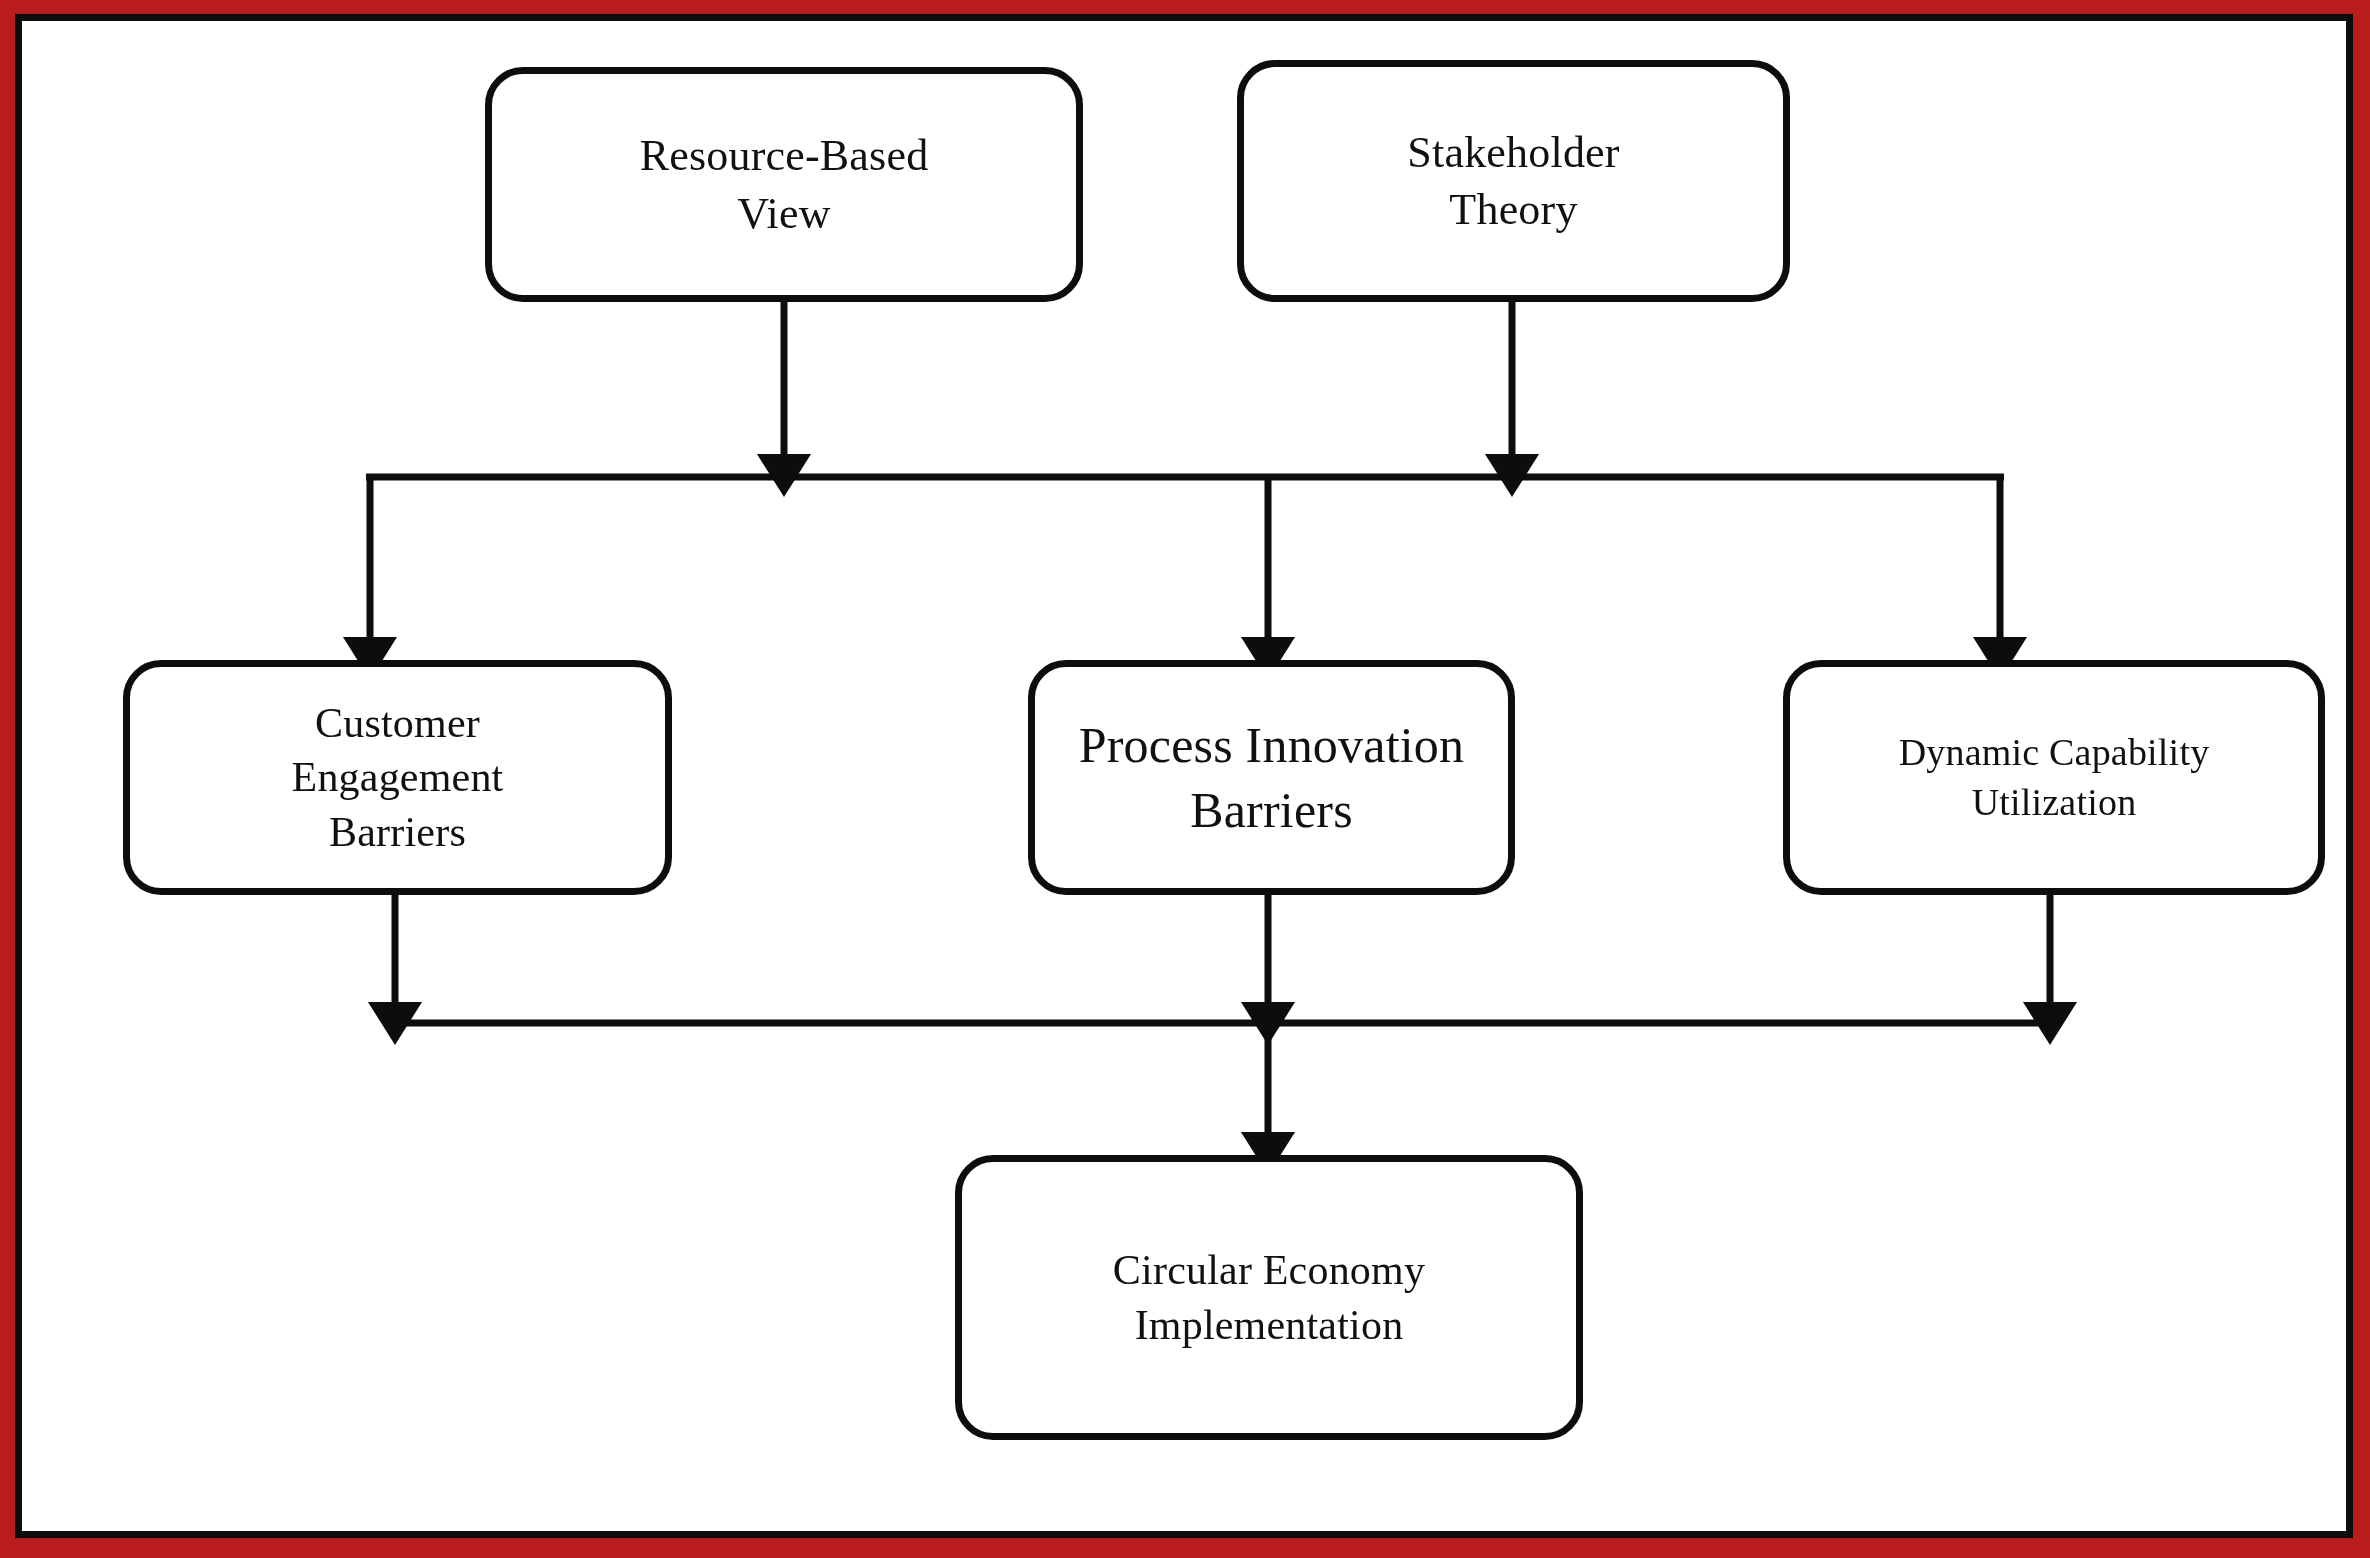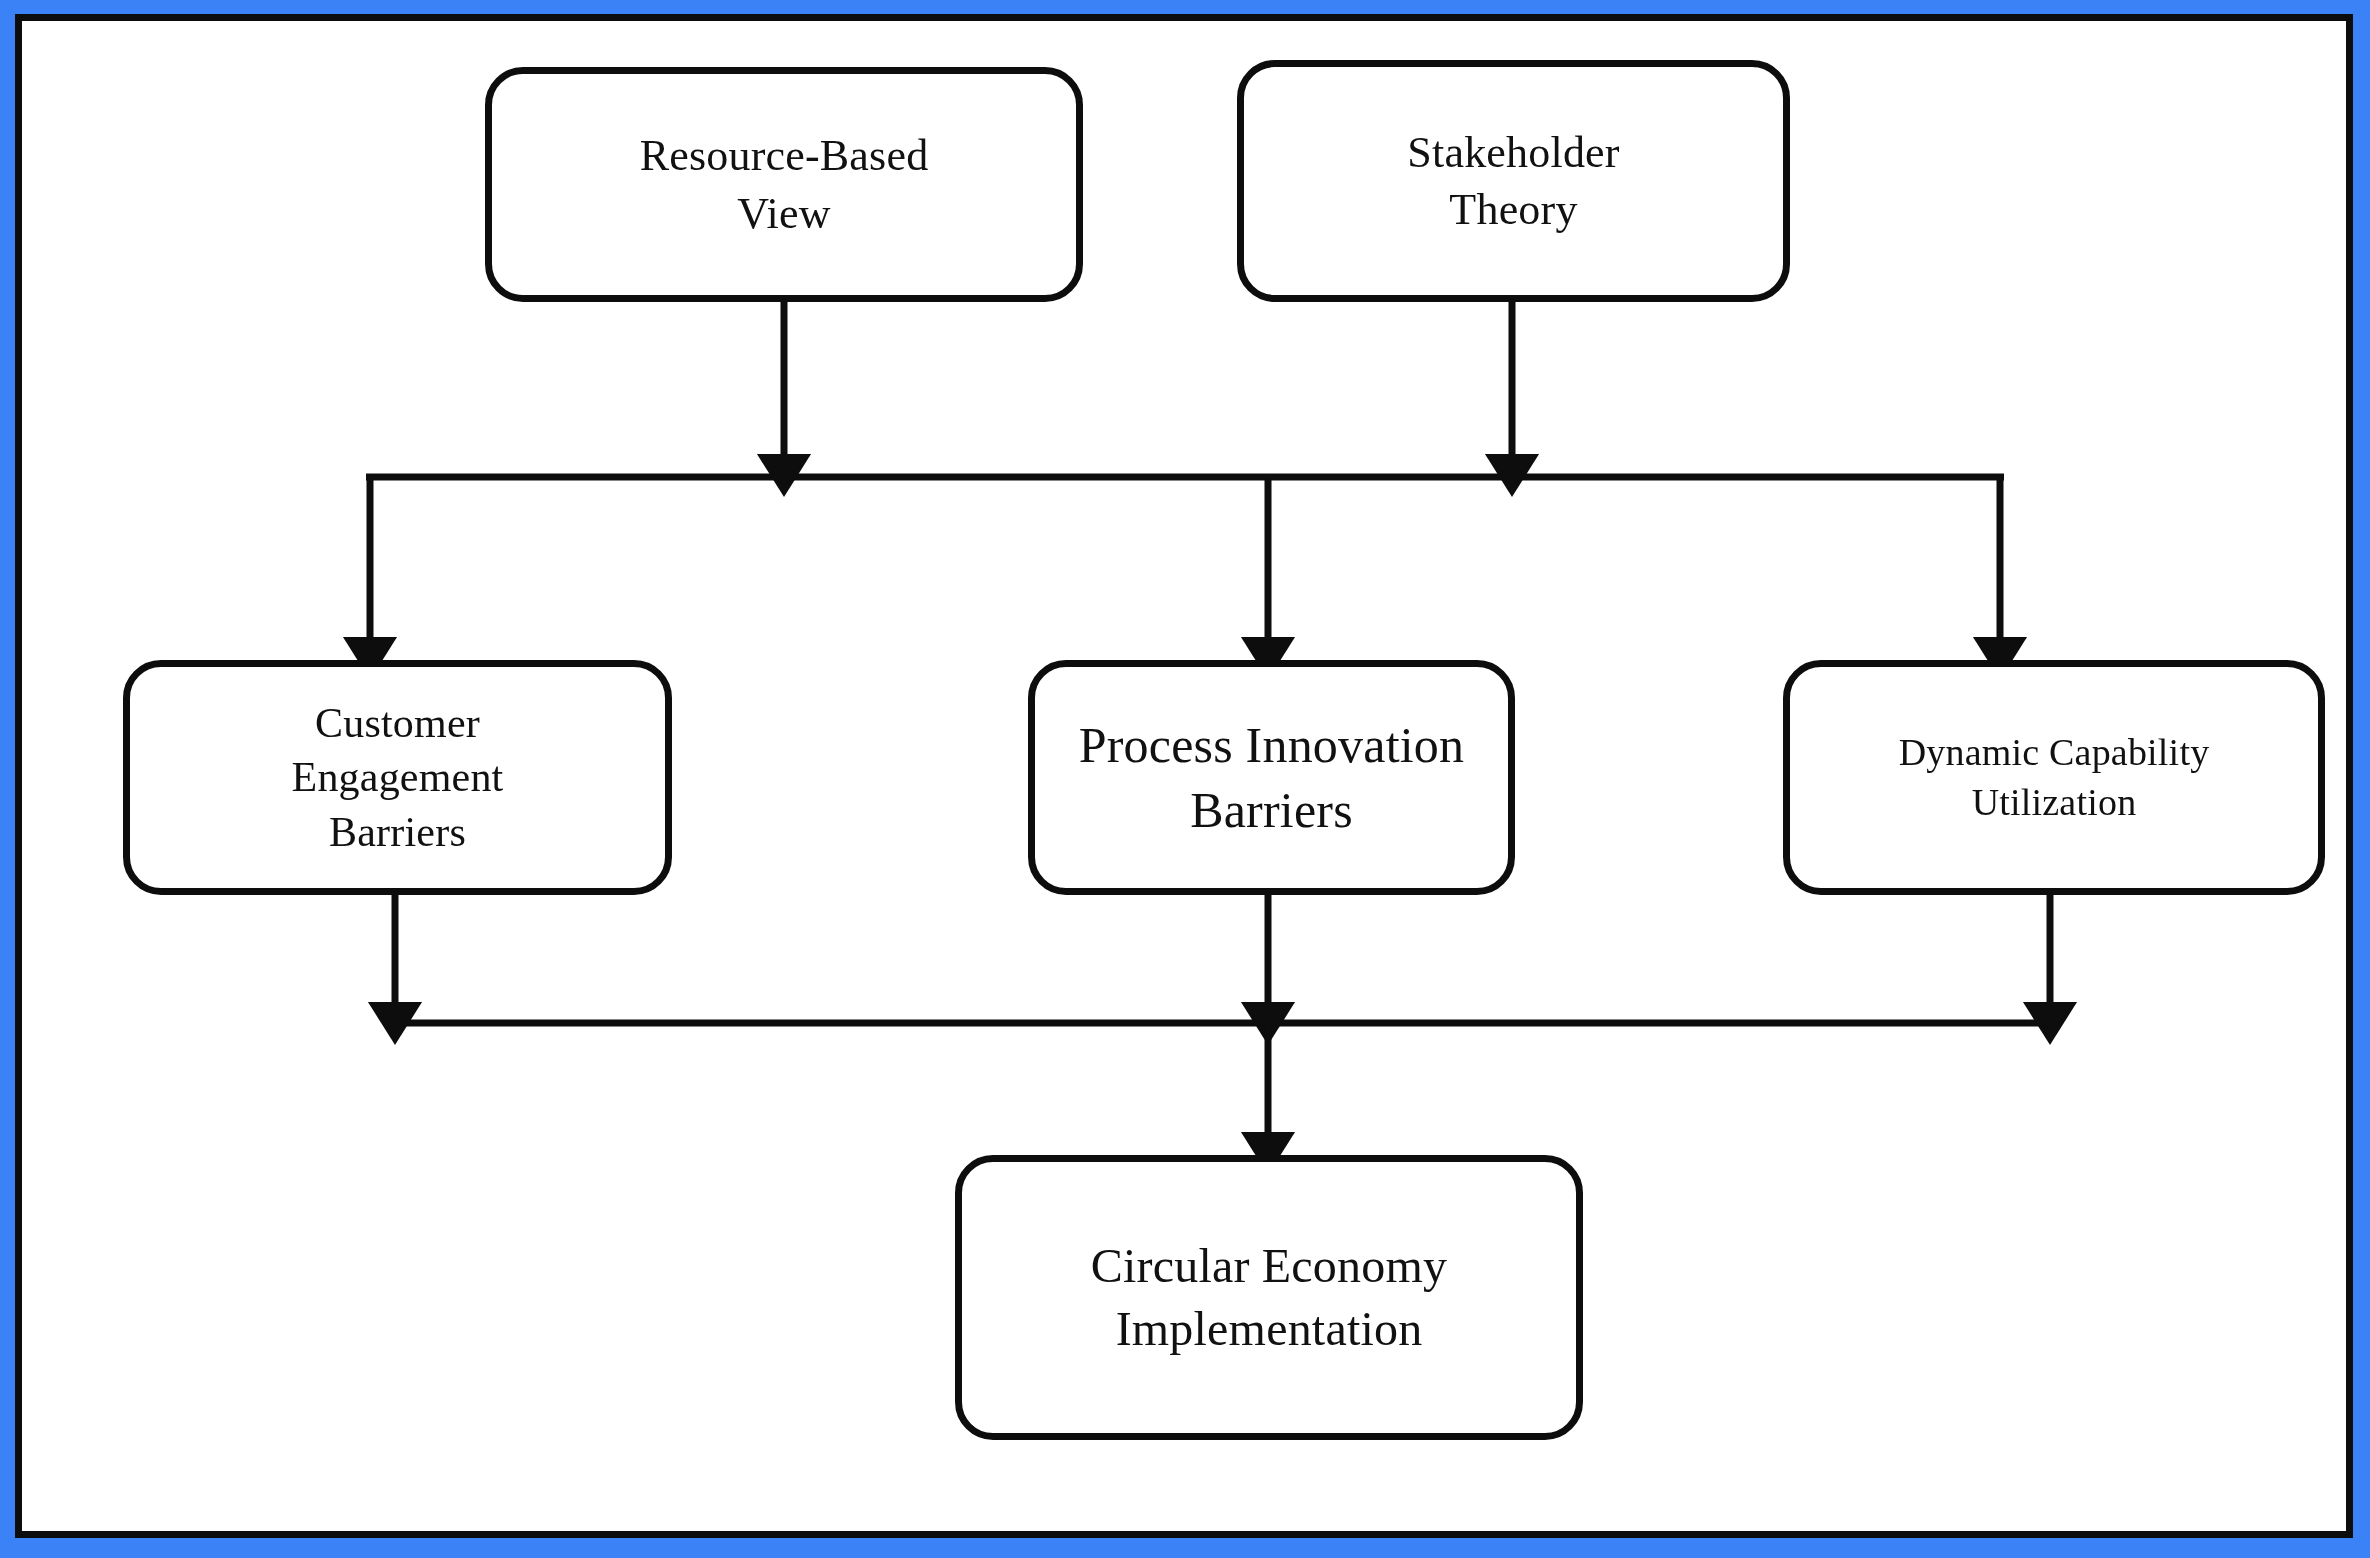--- a/index.html
+++ b/index.html
@@ -8,21 +8,21 @@
     padding: 0;
     background: #ffffff;
   }
   body {
     font-family: "Liberation Serif", "DejaVu Serif", serif;
   }
   #stage {
     position: relative;
     width: 2370px;
     height: 1558px;
-    background: #3b82f6;
+    background: #b91c1c;
     overflow: hidden;
   }
   #frame {
     position: absolute;
     left: 15px;
     top: 14px;
     width: 2338px;
     height: 1524px;
     border: 7px solid #0d0d0d;
     box-sizing: border-box;
@@ -76,21 +76,21 @@
     left: 1028px; top: 660px;  width: 487px;  height: 235px;
     font-size: 50px;
   }
   #node-dynamic {
     left: 1783px; top: 660px;  width: 542px;  height: 235px;
     font-size: 38px;
   }
   
   #node-outcome {
     left: 955px;  top: 1155px; width: 628px;  height: 285px;
-    font-size: 48px;
+    font-size: 42px;
   }
 </style>
 </head>
 <body>
 
 <div id="stage">
 
   <div id="frame"></div>
 
   <svg id="svg-layer" viewBox="0 0 2370 1558" xmlns="http://www.w3.org/2000/svg">

